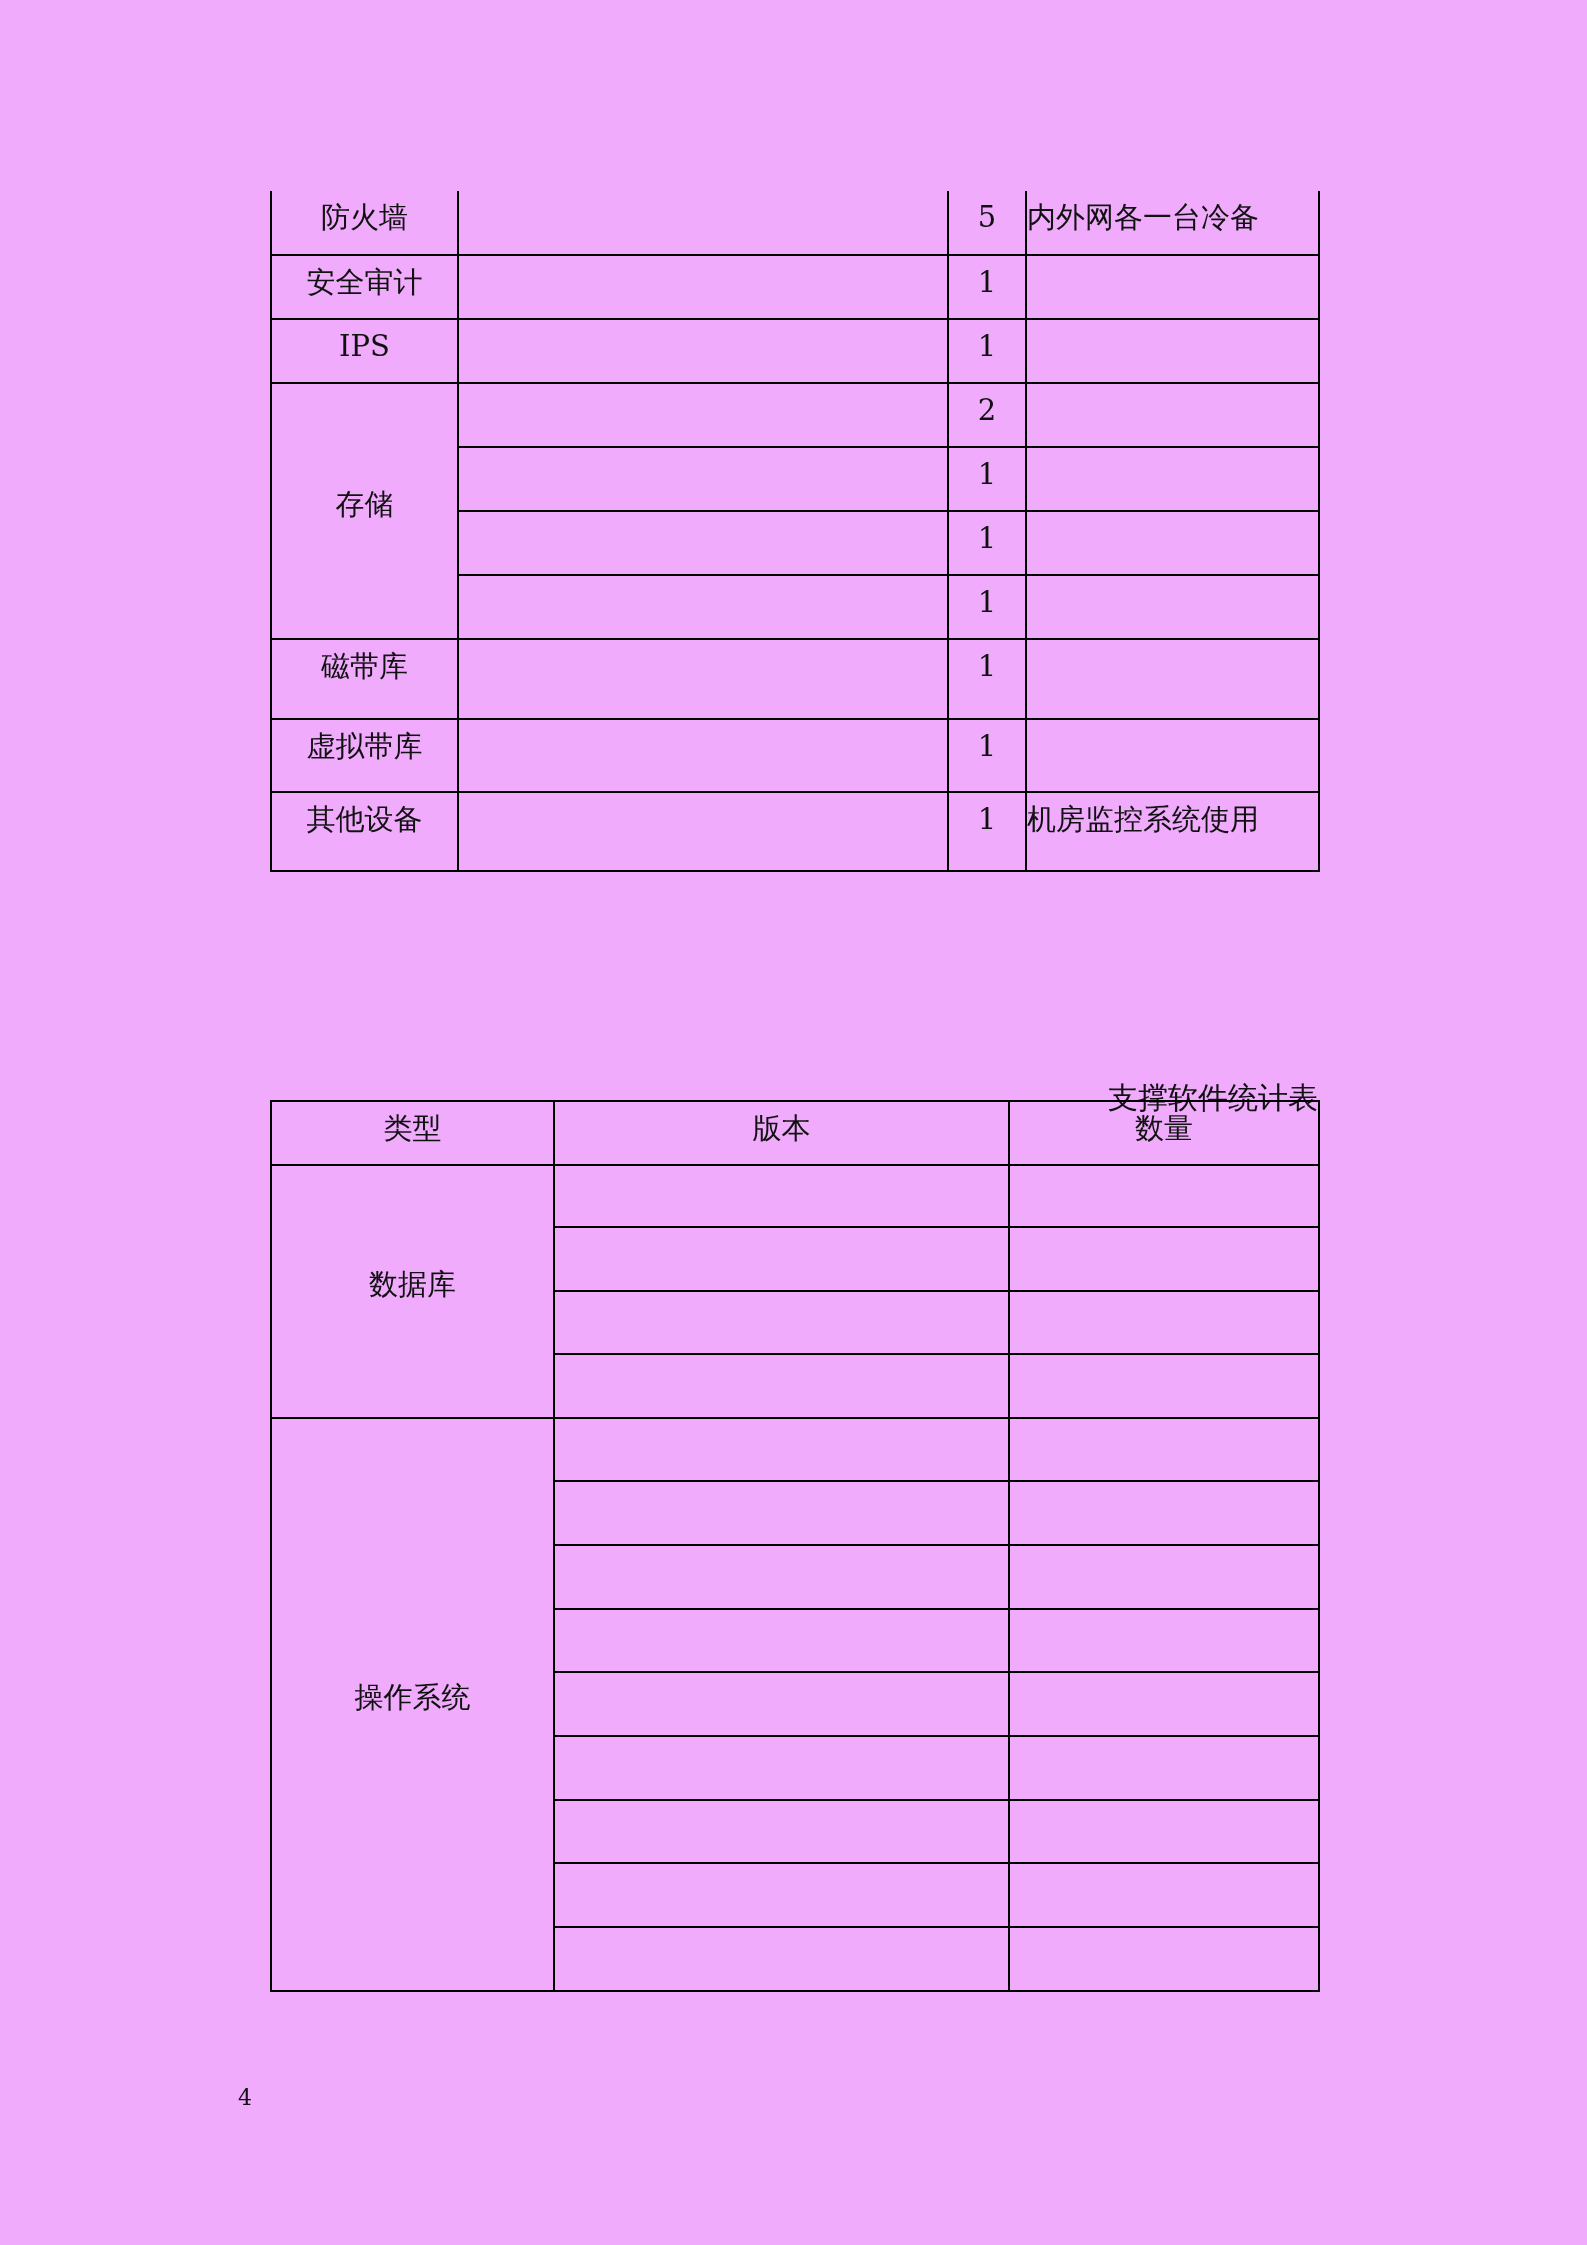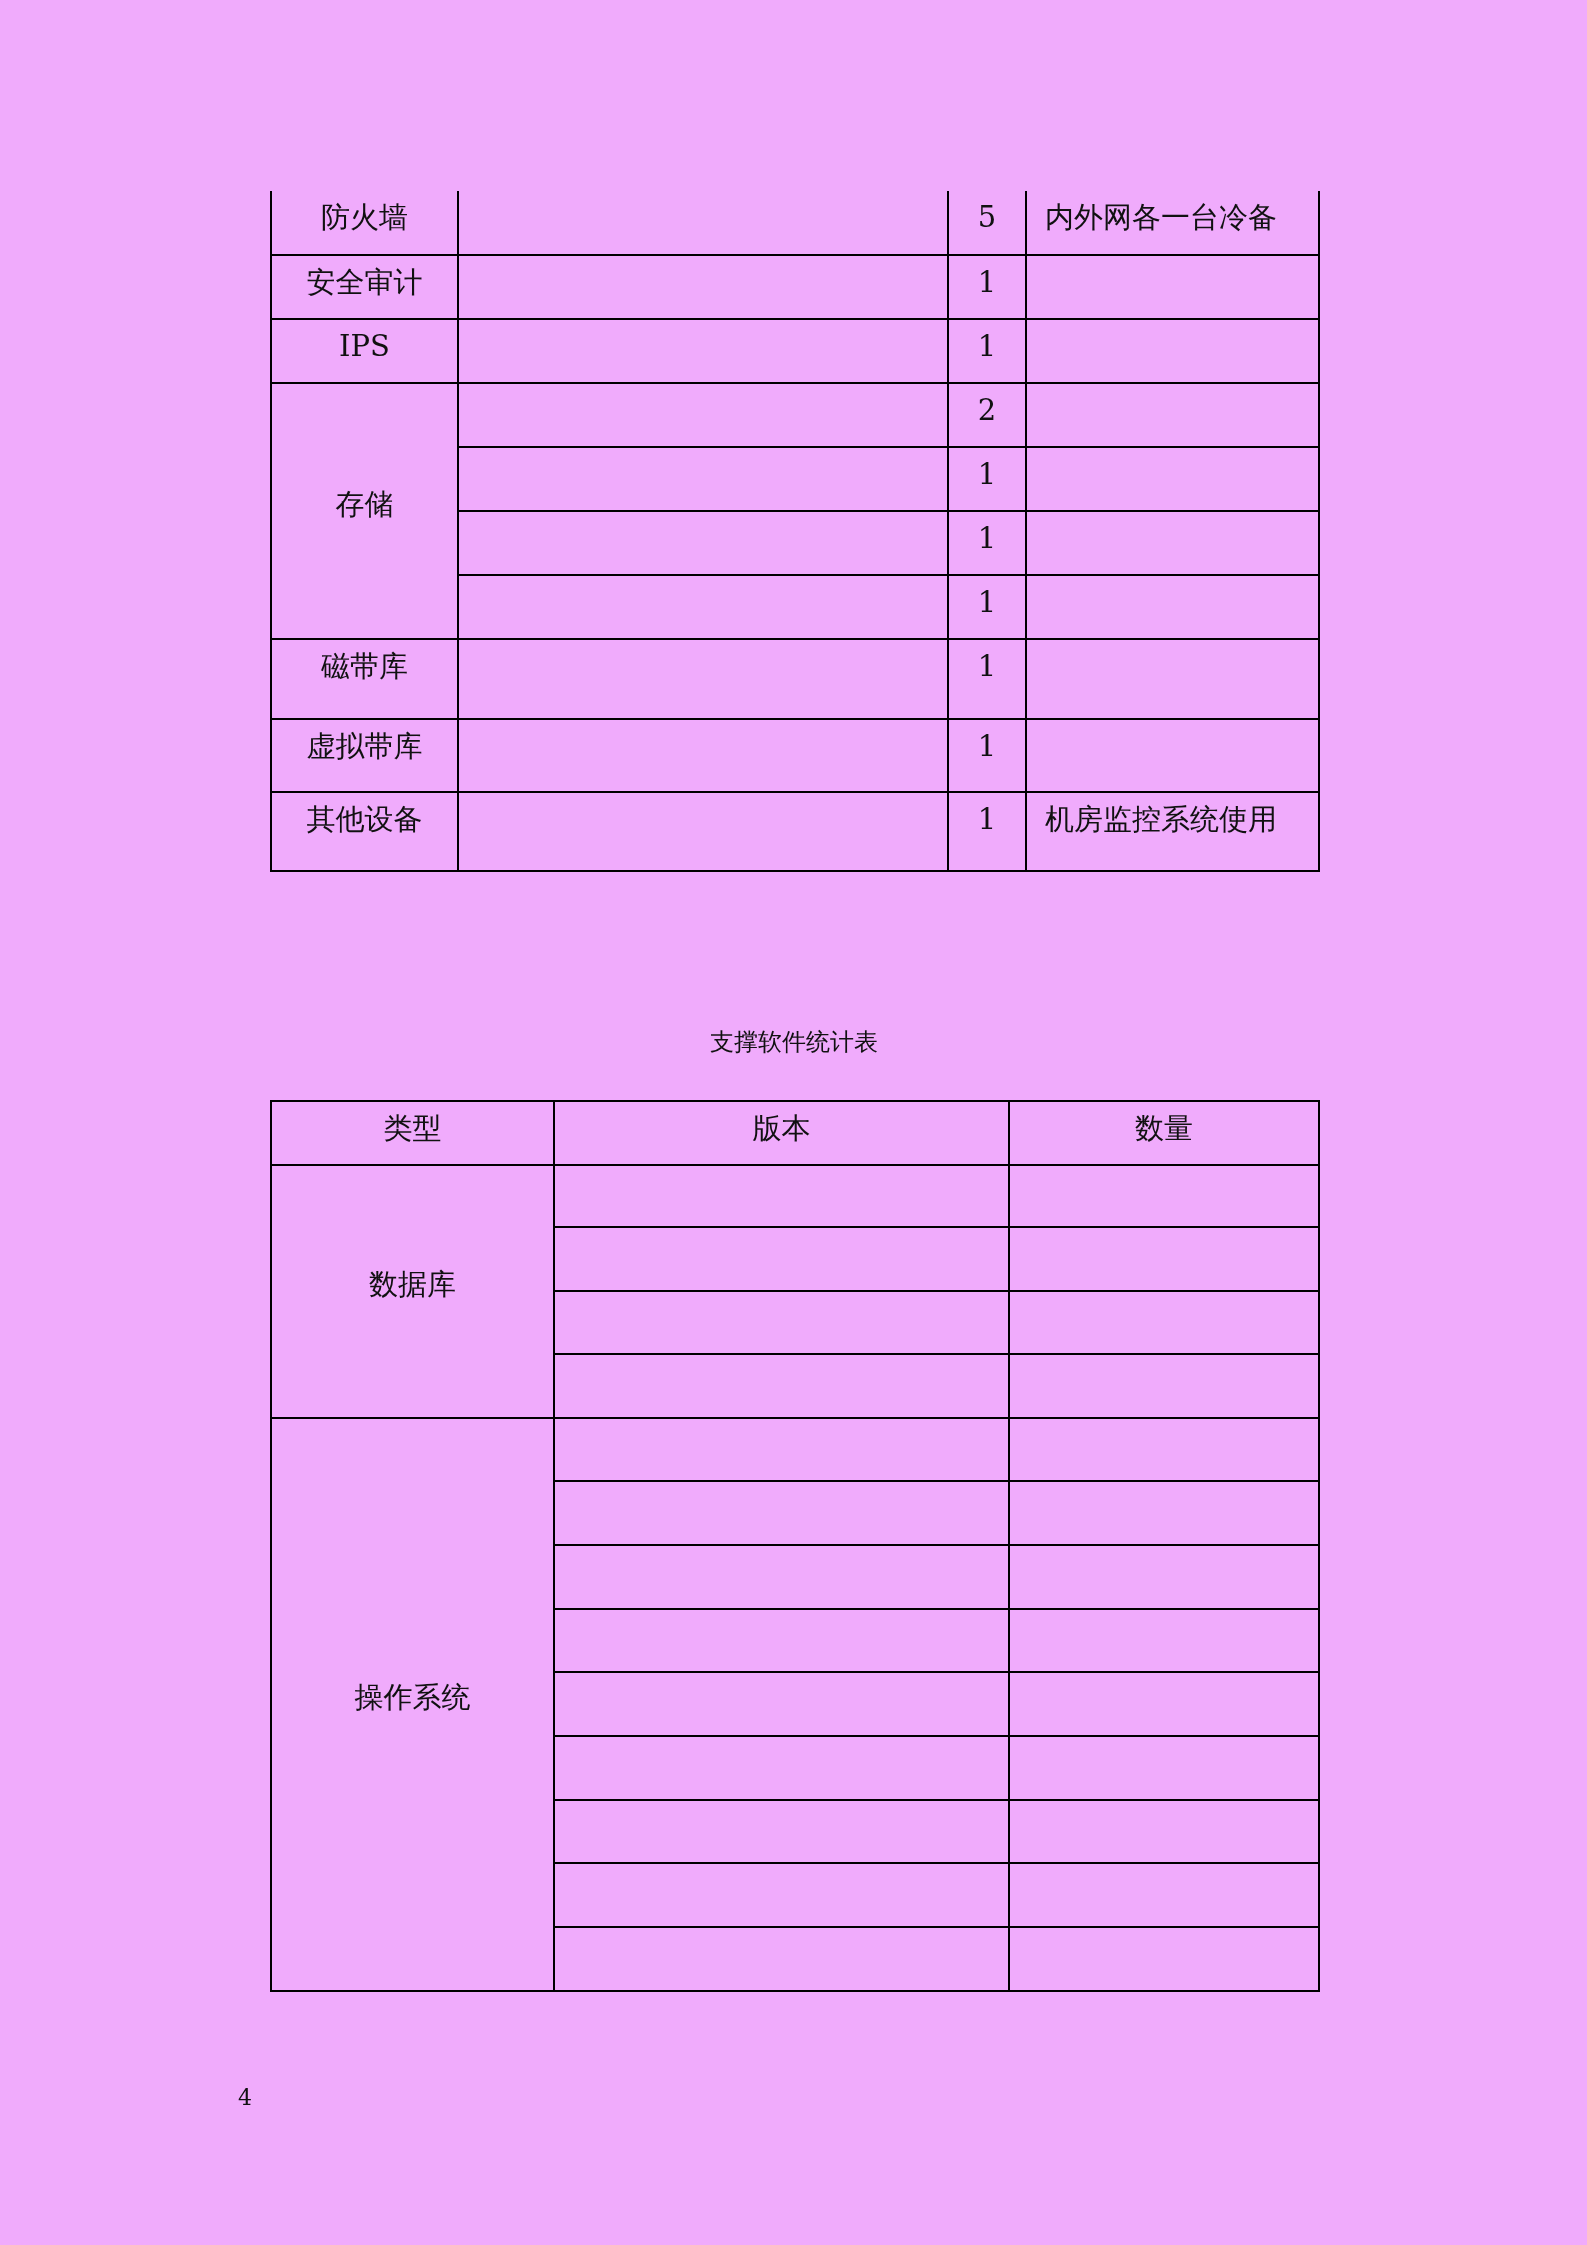--- a/index.html
+++ b/index.html
@@ -15,27 +15,27 @@
     padding: 0;
     text-align: center;
     vertical-align: top;
     font-size: 29px;
     line-height: 30px;
     overflow: hidden;
   }
   td .txt { display: block; padding-top: 11px; white-space: nowrap; }
   td.vmid { vertical-align: middle; margin-left: 24px; }
   td.vmid .txt { padding-top: 0; margin-top: -14px; }
-  td.note .txt { text-align: left; padding-left: 18px; }
+  td.note .txt { text-align: left; }
   #hw-table { left: 270px; top: 191px; width: 1048px; }
   #hw-table tr:first-child td { border-top: none; }
   #sw-table { left: 270px; top: 1100px; width: 1048px; }
   .title {
-    position: absolute; left: 270px; width: 1048px; top: 1025px;
-    text-align: center; font-size: 24px; line-height: 34px;
+    position: absolute; left: 270px; width: 1048px; top: 1081px;
+    text-align: right; font-size: 30px; line-height: 34px;
   }
   .page-number {
     position: absolute; left: 238px; top: 2086px;
     font-size: 22px; line-height: 24px;
   }
 </style>
 </head>
 <body>
 
 <div class="page">

